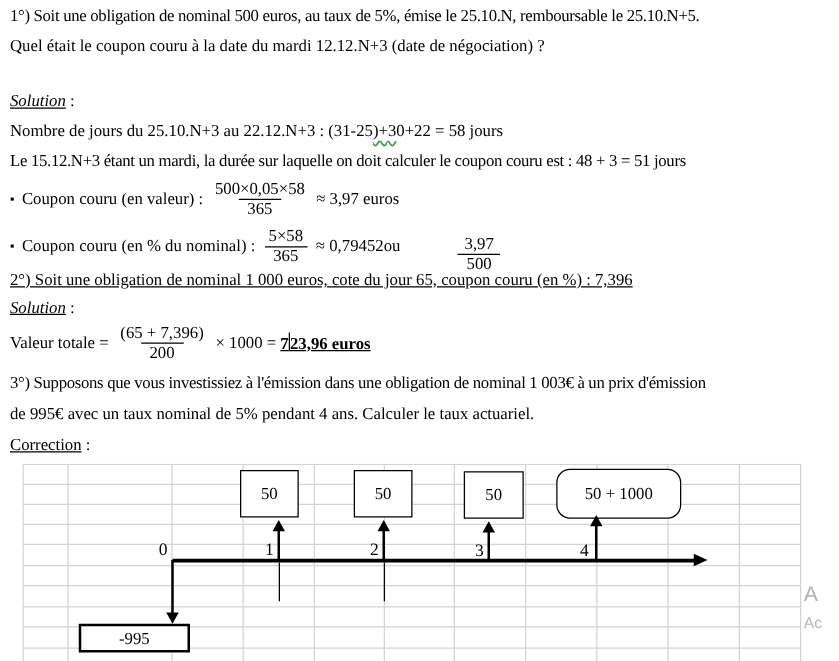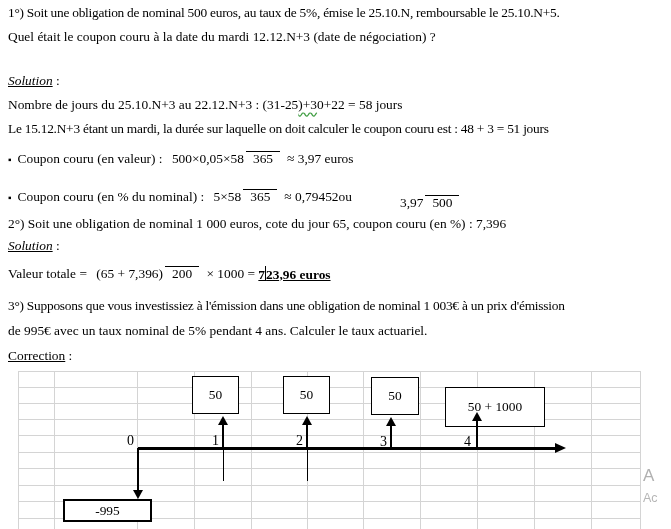--- a/index.html
+++ b/index.html
@@ -5,21 +5,21 @@
   html,body{margin:0;padding:0;background:#fff;}
   .page{position:relative;width:671px;height:529px;background:#ffffff;overflow:hidden;
         font-family:"Liberation Serif","DejaVu Serif",serif;font-size:13.4px;color:#000;}
   .line{position:absolute;left:8px;white-space:nowrap;}
   .tight{letter-spacing:-0.25px;}
   .row{position:absolute;left:8px;display:flex;align-items:center;white-space:nowrap;}
   .pre{white-space:pre;}
   .sol-label{font-style:italic;text-decoration:underline;}
   .corr-label{text-decoration:underline;}
   .wavy{text-decoration-line:underline;text-decoration-style:wavy;text-decoration-color:#3f9d42;text-underline-offset:3px;}
-  .frac{display:inline-flex;align-items:center;line-height:1.1;margin:0 4px;text-align:center;}
+  .frac{display:inline-flex;flex-direction:column;align-items:center;line-height:1.1;margin:0 4px;text-align:center;}
   .frac .den{border-top:1px solid #000;padding:0 7px;}
   .frac .num{padding:0 2px;}
   .result{font-weight:bold;text-decoration:underline;}
   .cursor{display:inline-block;width:0;border-left:1.6px solid #000;height:15px;vertical-align:-2px;}
   .bullet{font-size:10px;margin-right:6px;}
   
   .sheet{position:absolute;left:0;top:371px;width:671px;height:158px;overflow:hidden;}
   .gl{position:absolute;background:#d4d4d4;}
   .gl.v{top:0;width:1px;height:158px;}
   .gl.h{left:18px;width:622px;height:1px;}
@@ -66,21 +66,21 @@
       <span class="num">5×58</span>
       <span class="den">365</span>
     </span>
     <span style="margin-left:3px;">≈ 0,79452ou</span>
     <span class="frac" style="margin-left:46px;margin-top:12px;">
       <span class="num">3,97</span>
       <span class="den">500</span>
     </span>
   </div>
 
-  <div class="line" style="top:216px;">2°) Soit une obligation de nominal 1 000 euros, cote du jour 65, coupon couru (en %) : 7,396</div>
+  <div class="line" style="top:216px;text-decoration:underline;">2°) Soit une obligation de nominal 1 000 euros, cote du jour 65, coupon couru (en %) : 7,396</div>
 
   <div class="line" style="top:238px;"><span class="sol-label">Solution</span><span class="pre"> :</span></div>
 
   <div class="row" style="top:255px;height:38px;">
     <span class="pre">Valeur totale = </span>
     <span class="frac">
       <span class="num">(65 + 7,396)</span>
       <span class="den">200</span>
     </span>
     <span class="pre"> × 1000 = </span>
@@ -118,21 +118,21 @@
 
     <div class="flowbox" style="left:192px;top:5px;width:45px;height:36px;">
         <span>50</span>
       </div>
     <div class="flowbox" style="left:283px;top:5px;width:45px;height:36px;">
         <span>50</span>
       </div>
     <div class="flowbox" style="left:371px;top:6px;width:46px;height:36px;">
         <span>50</span>
       </div>
-    <div class="flowbox" style="left:445px;top:16px;width:98px;height:38px;">
+    <div class="flowbox" style="left:445px;top:4px;width:98px;height:38px;border-radius:11px;">
         <span>50 + 1000</span>
       </div>
 
     <div class="tl-line" style="left:138px;top:76px;width:419px;height:2.6px;"></div>
     <div class="ah ah-right" style="left:555px;top:72px;"></div>
 
     <div class="axis-label" style="left:112px;top:62px;width:22px;">0</div>
     <div class="axis-label" style="left:203px;top:62px;width:16px;">1</div>
     <div class="axis-label" style="left:287px;top:62px;width:16px;">2</div>
     <div class="axis-label" style="left:371px;top:63px;width:16px;">3</div>

